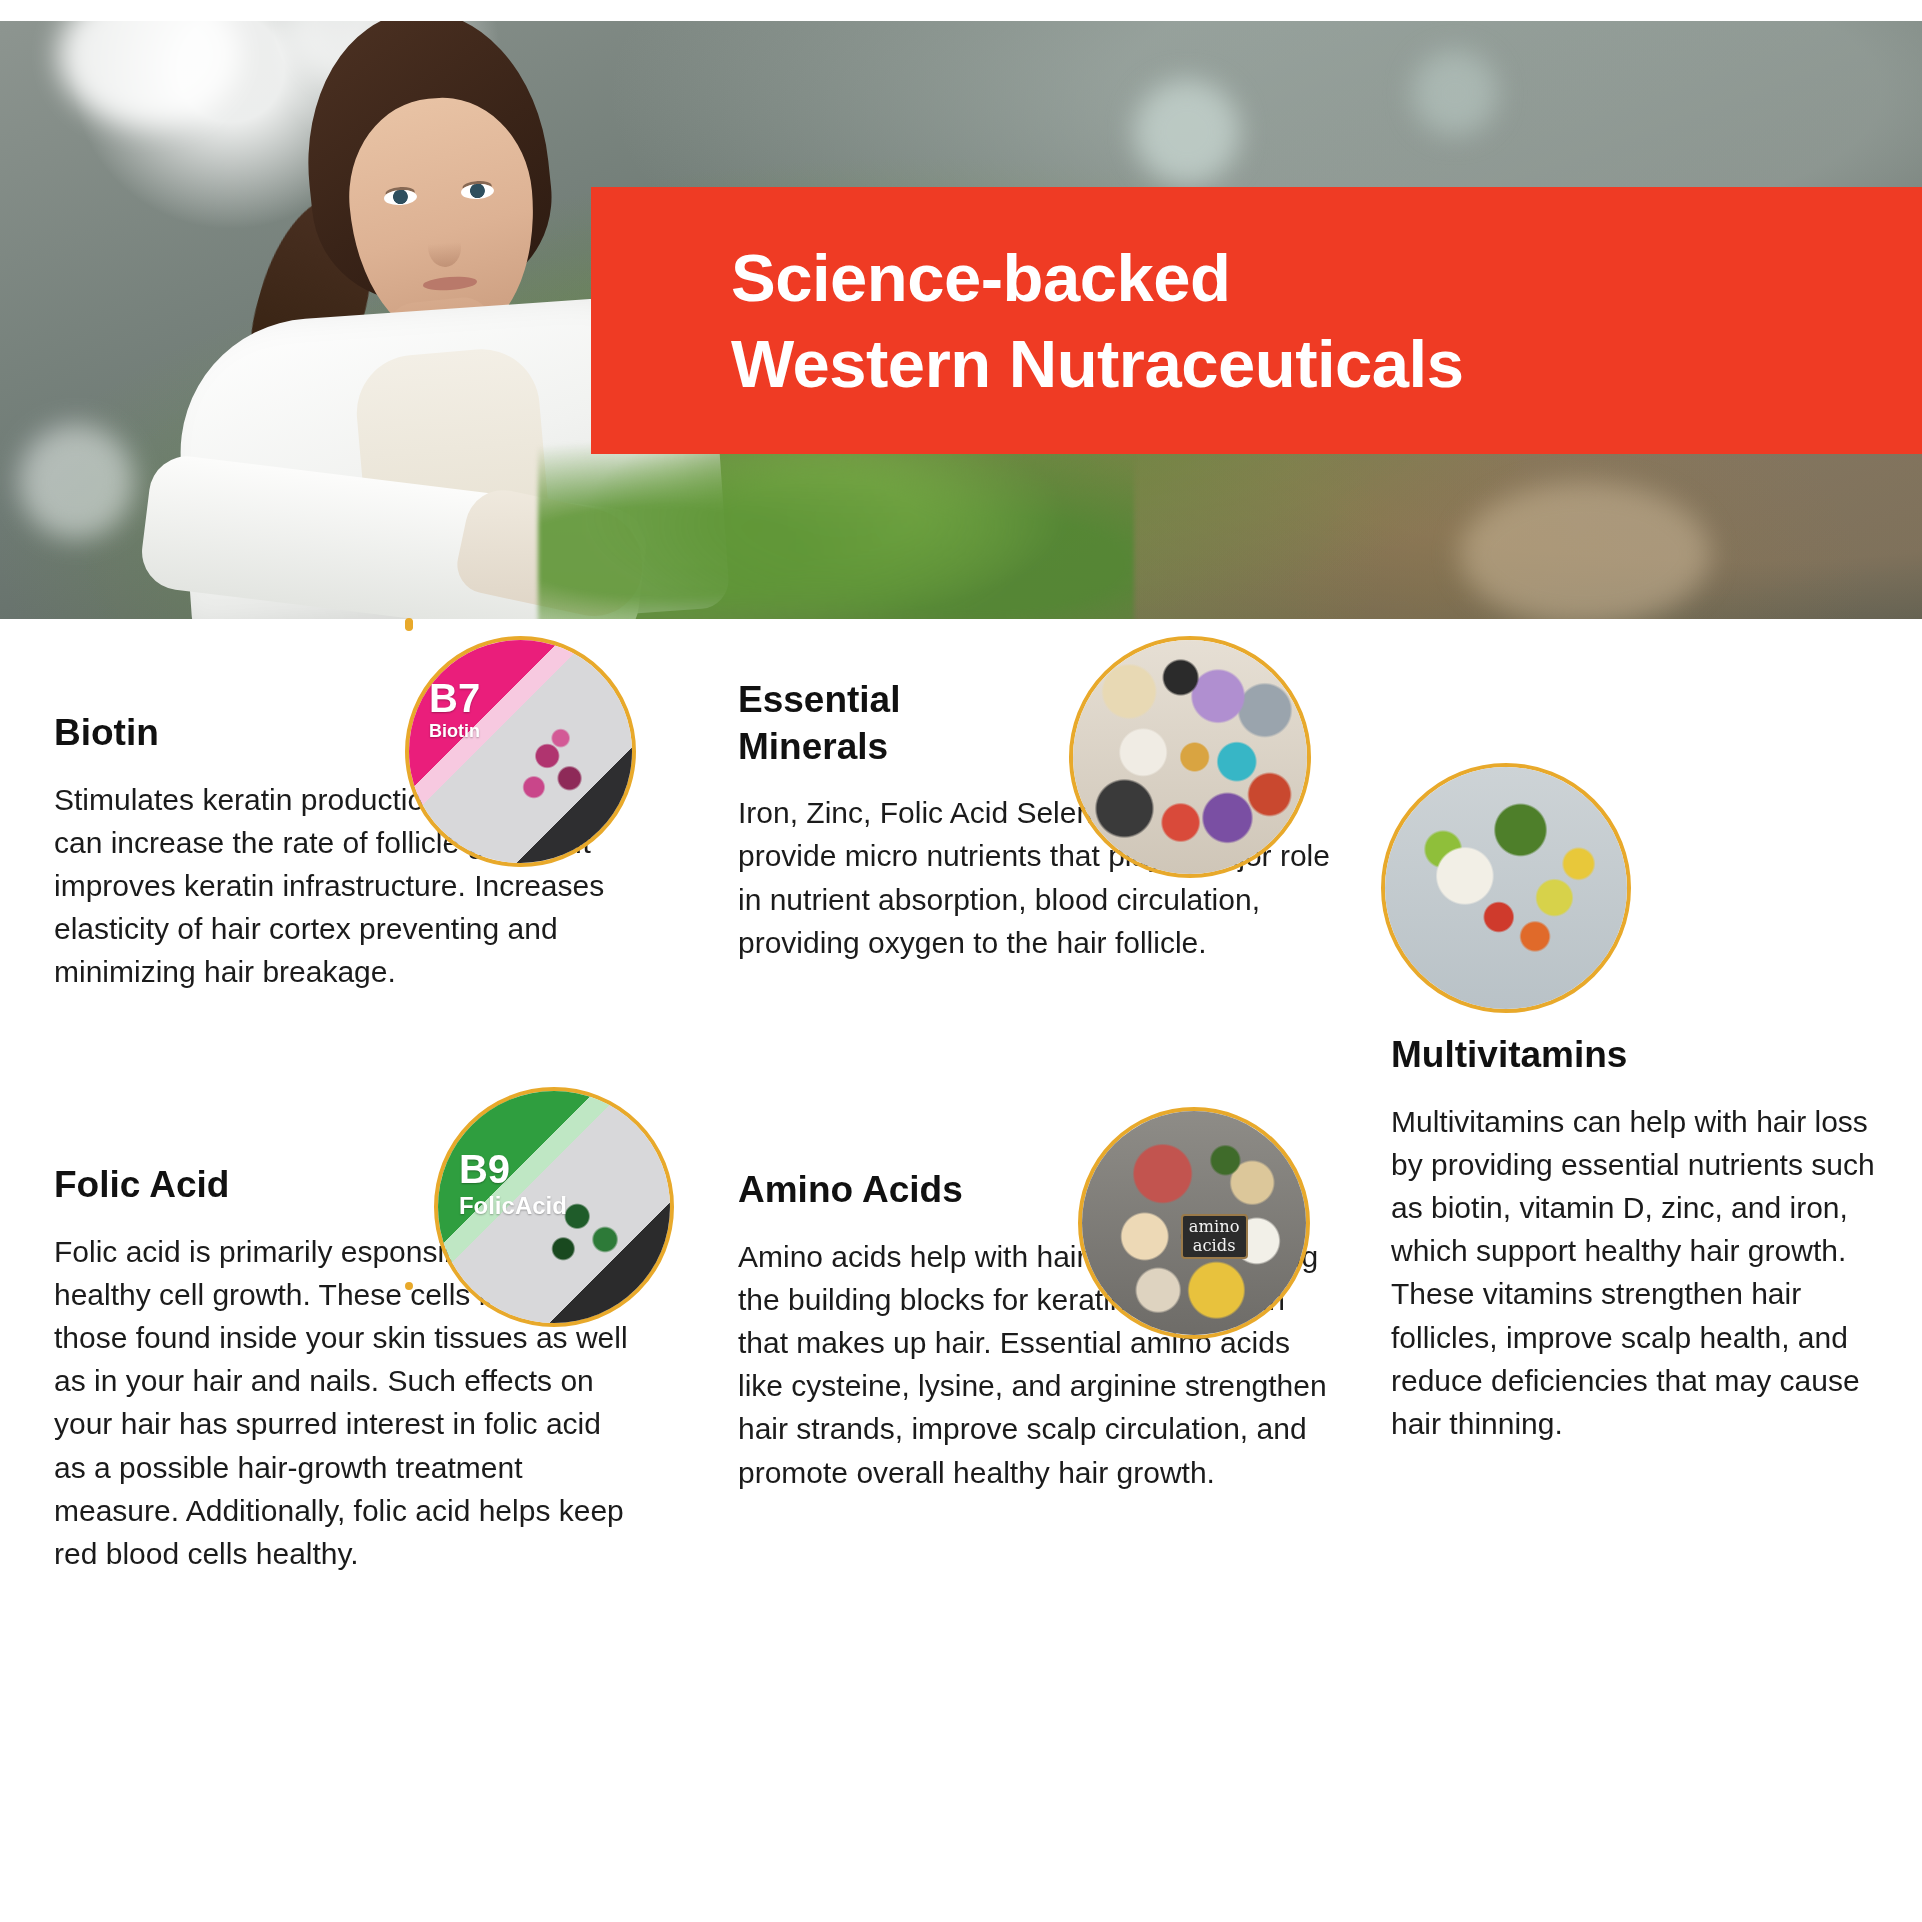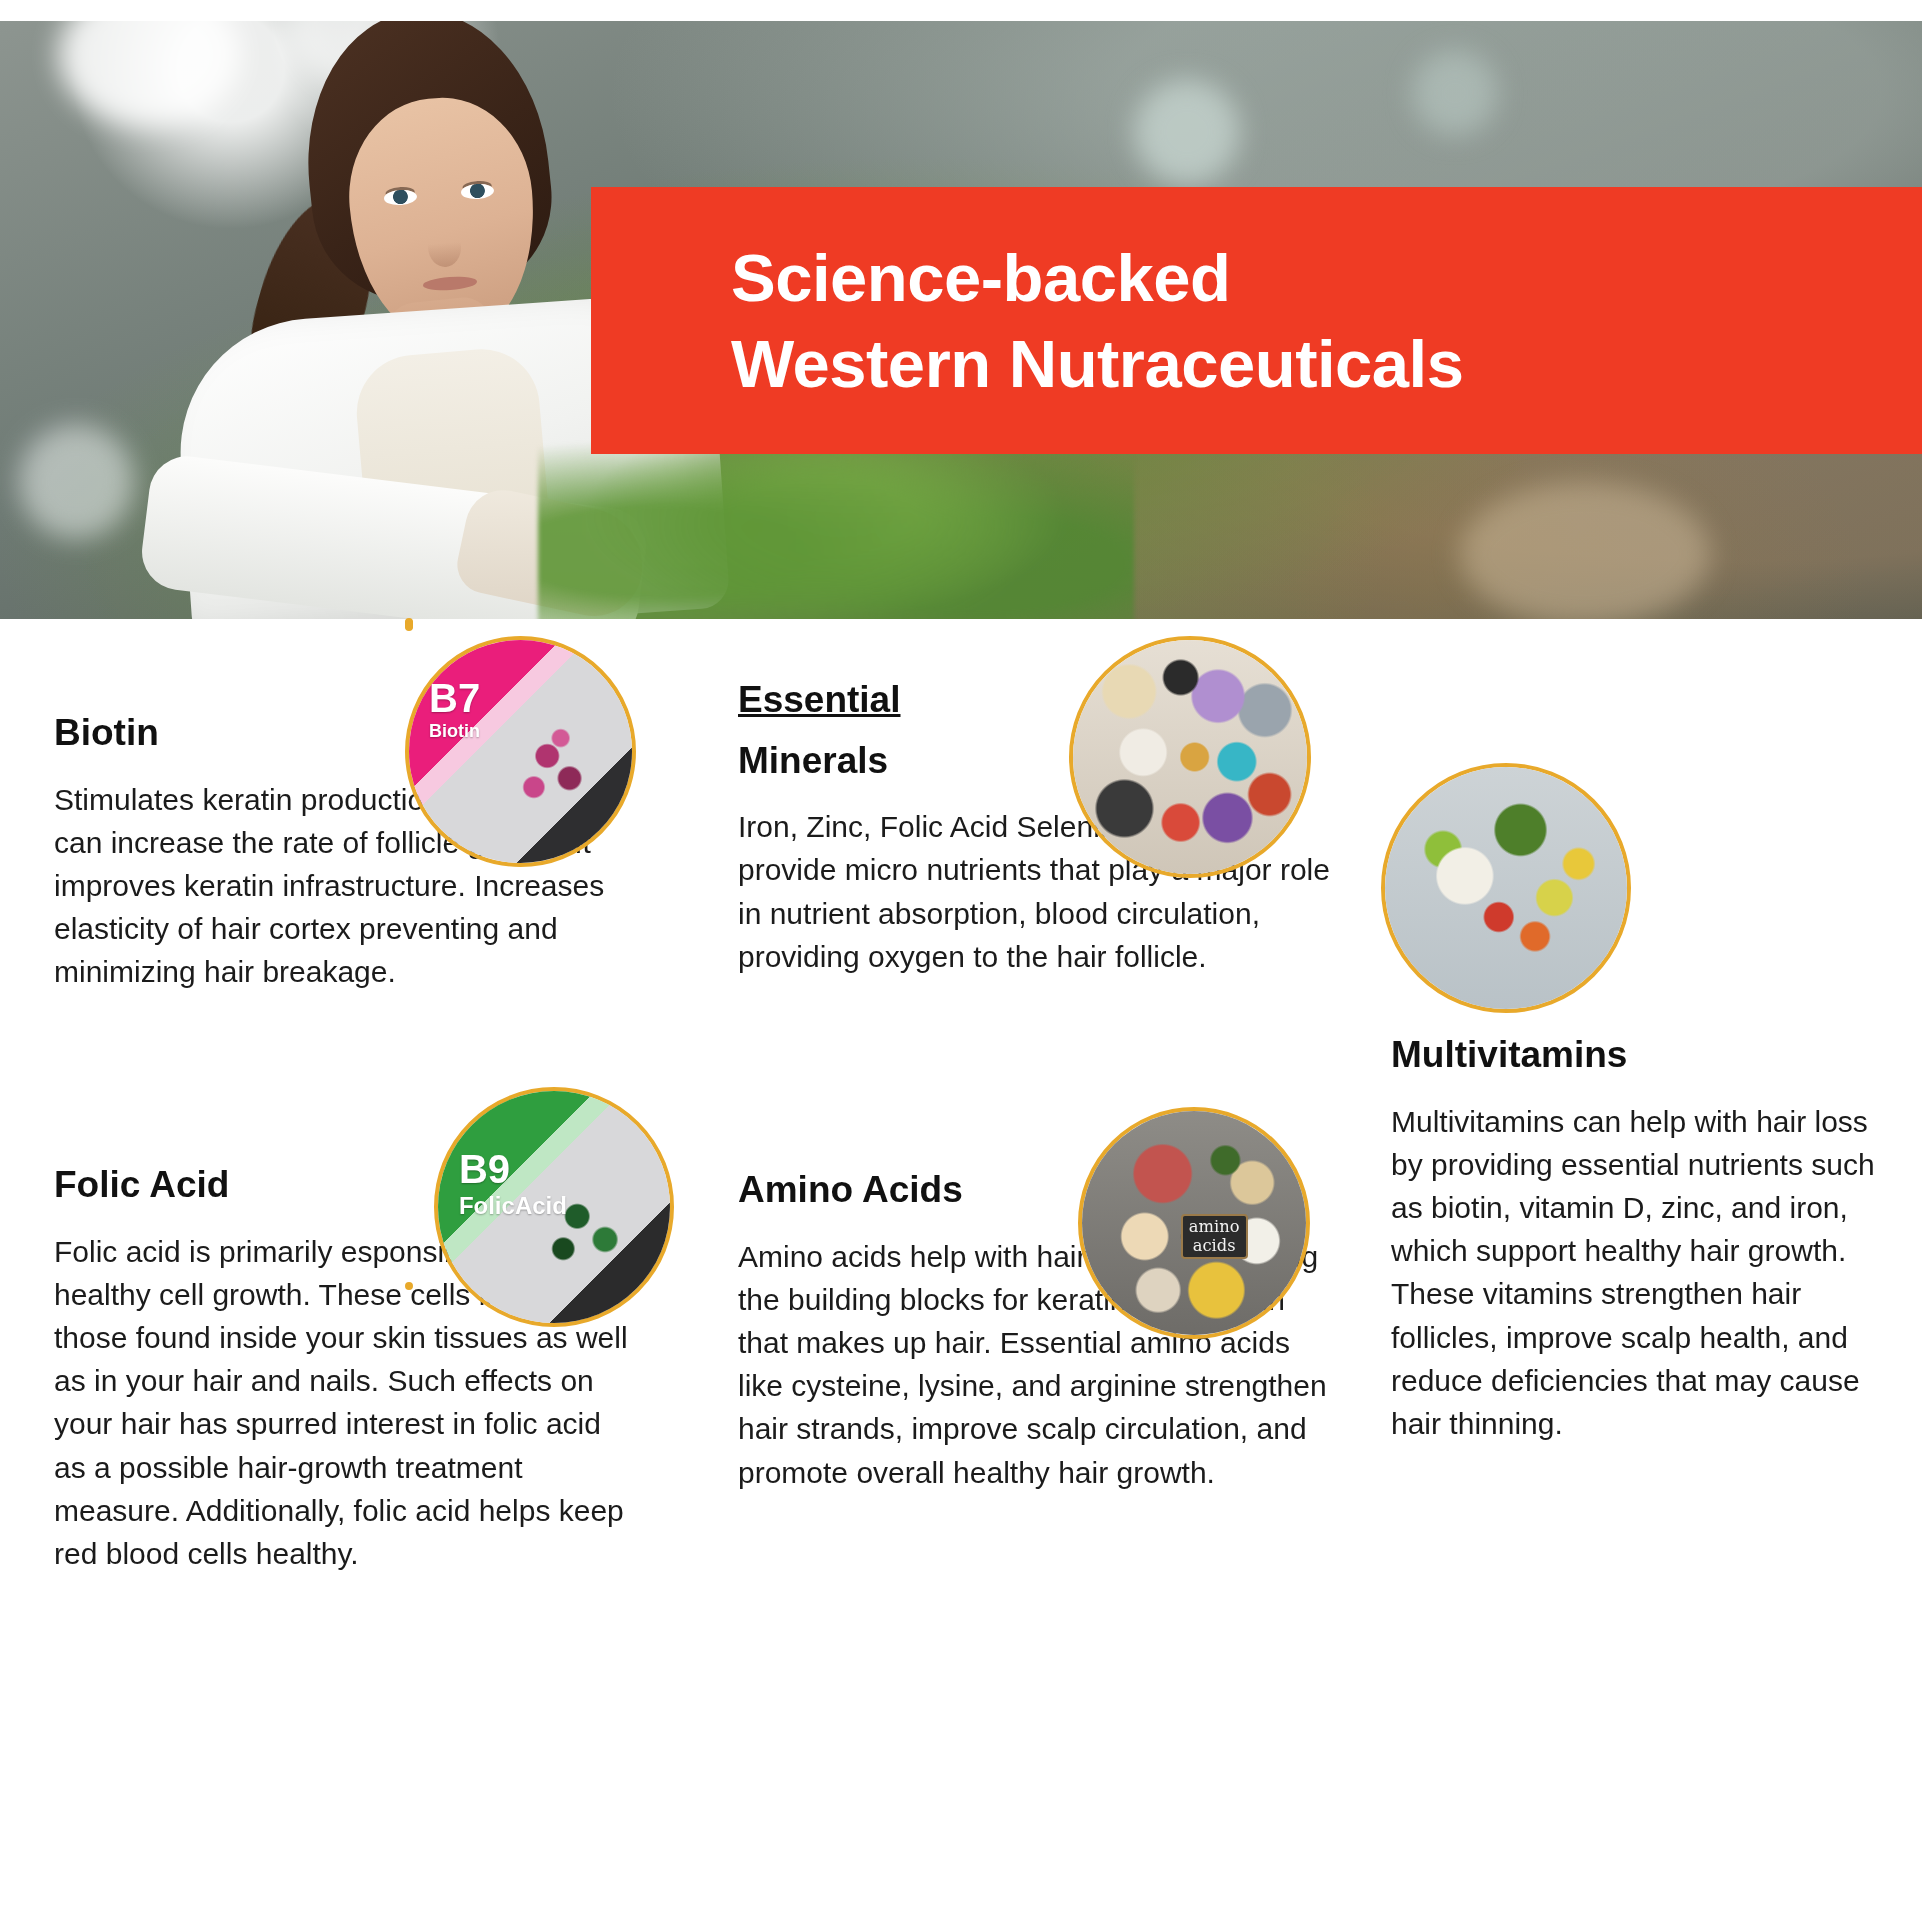--- a/index.html
+++ b/index.html
@@ -317,21 +317,21 @@
   <div class="circle" style="left:434px; top:468px; width:240px; height:240px;">
     <div class="img-folic">
       <div class="lbl">
         <span>B9</span>
         <small>FolicAcid</small>
       </div>
     </div>
   </div>
 
   <div class="card" style="left:738px; top:58px; width:596px;">
-    <h2 style="margin-bottom:14px;text-decoration:underline;">Essential</h2>
+    <h2 style="margin-bottom:0;">Essential</h2>
     <h2>Minerals</h2>
     <p>Iron, Zinc, Folic Acid Selenium, Niacin provide micro nutrients that play a major role in nutrient absorption, blood circulation, providing oxygen to the hair follicle.</p>
   </div>
 
   <div class="circle" style="left:1069px; top:17.3px; width:242px; height:242px;">
     <div class="img-minerals"></div>
   </div>
 
   <div class="card" style="left:738px; top:548px; width:596px;">
     <h2>Amino Acids</h2>

